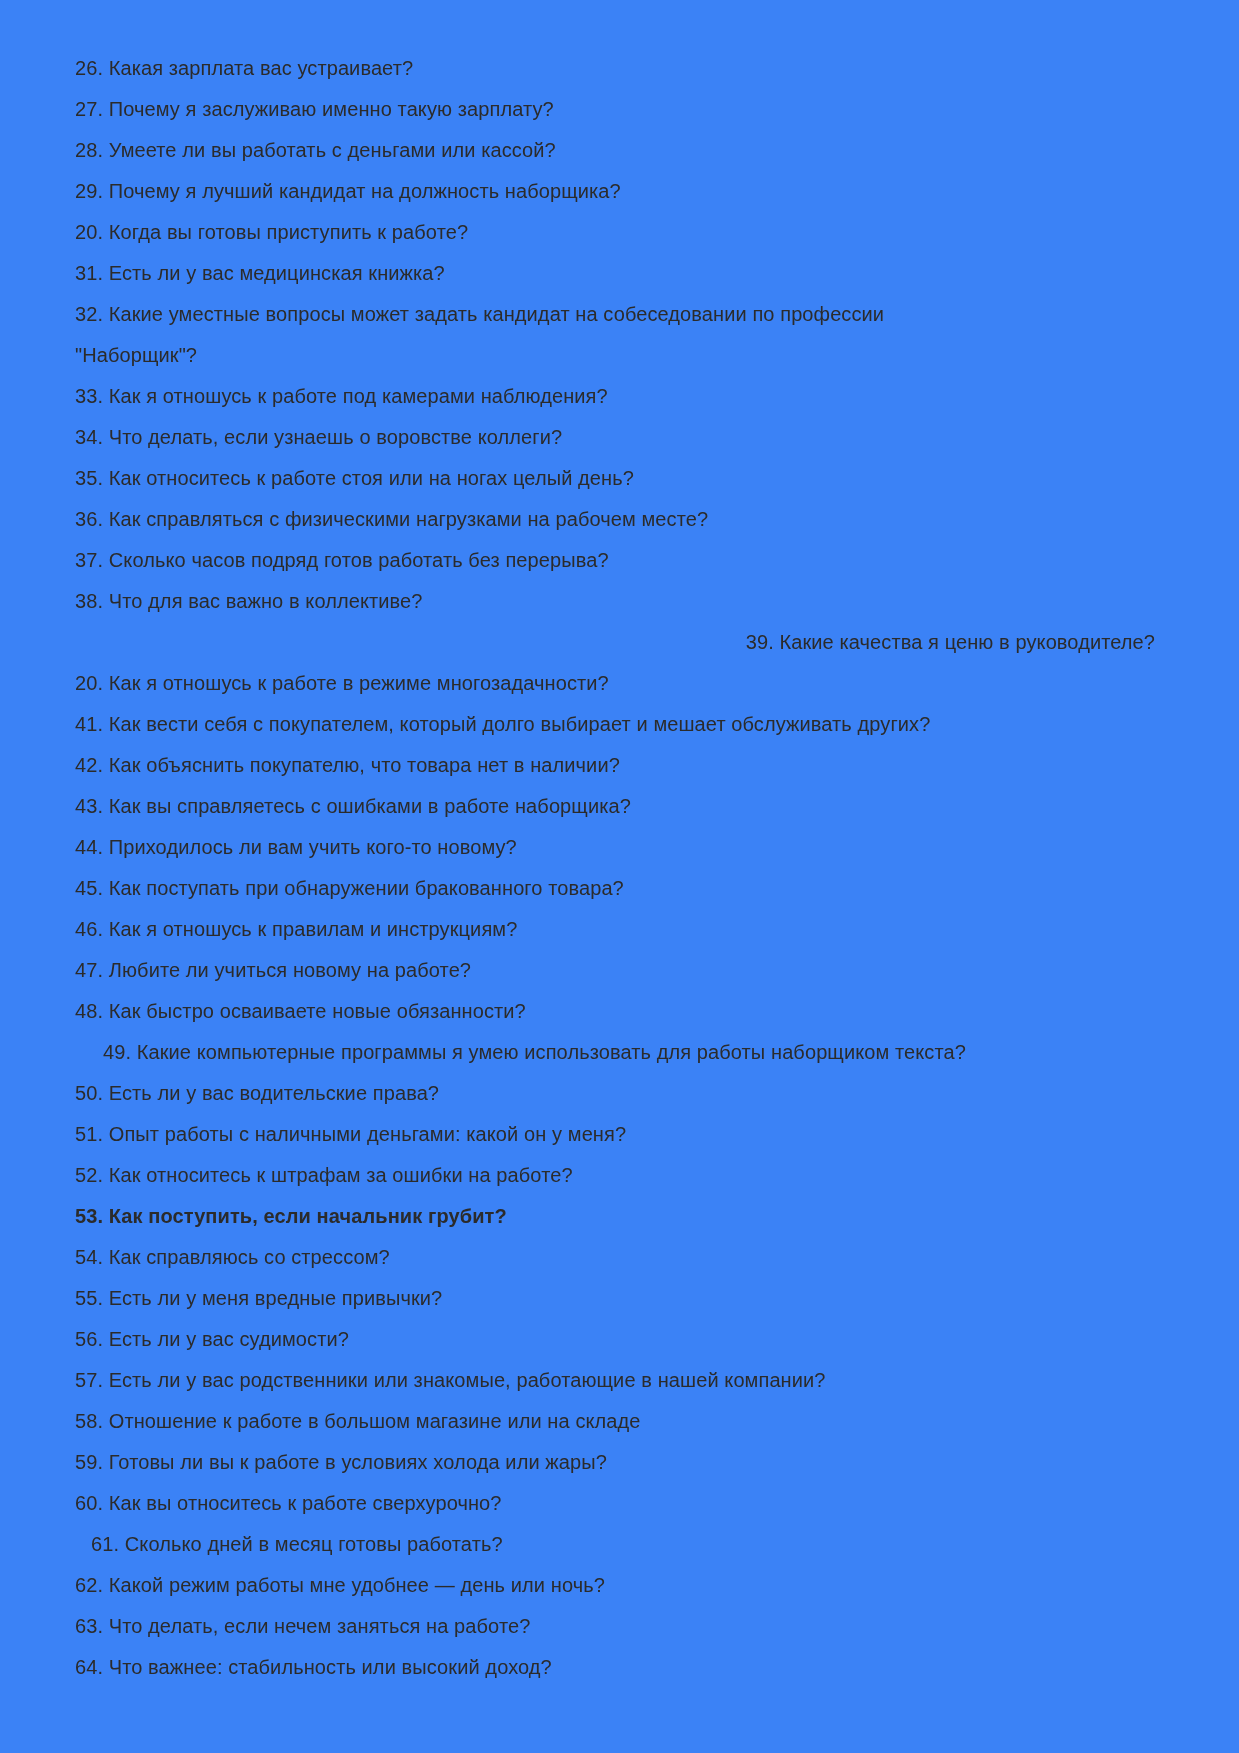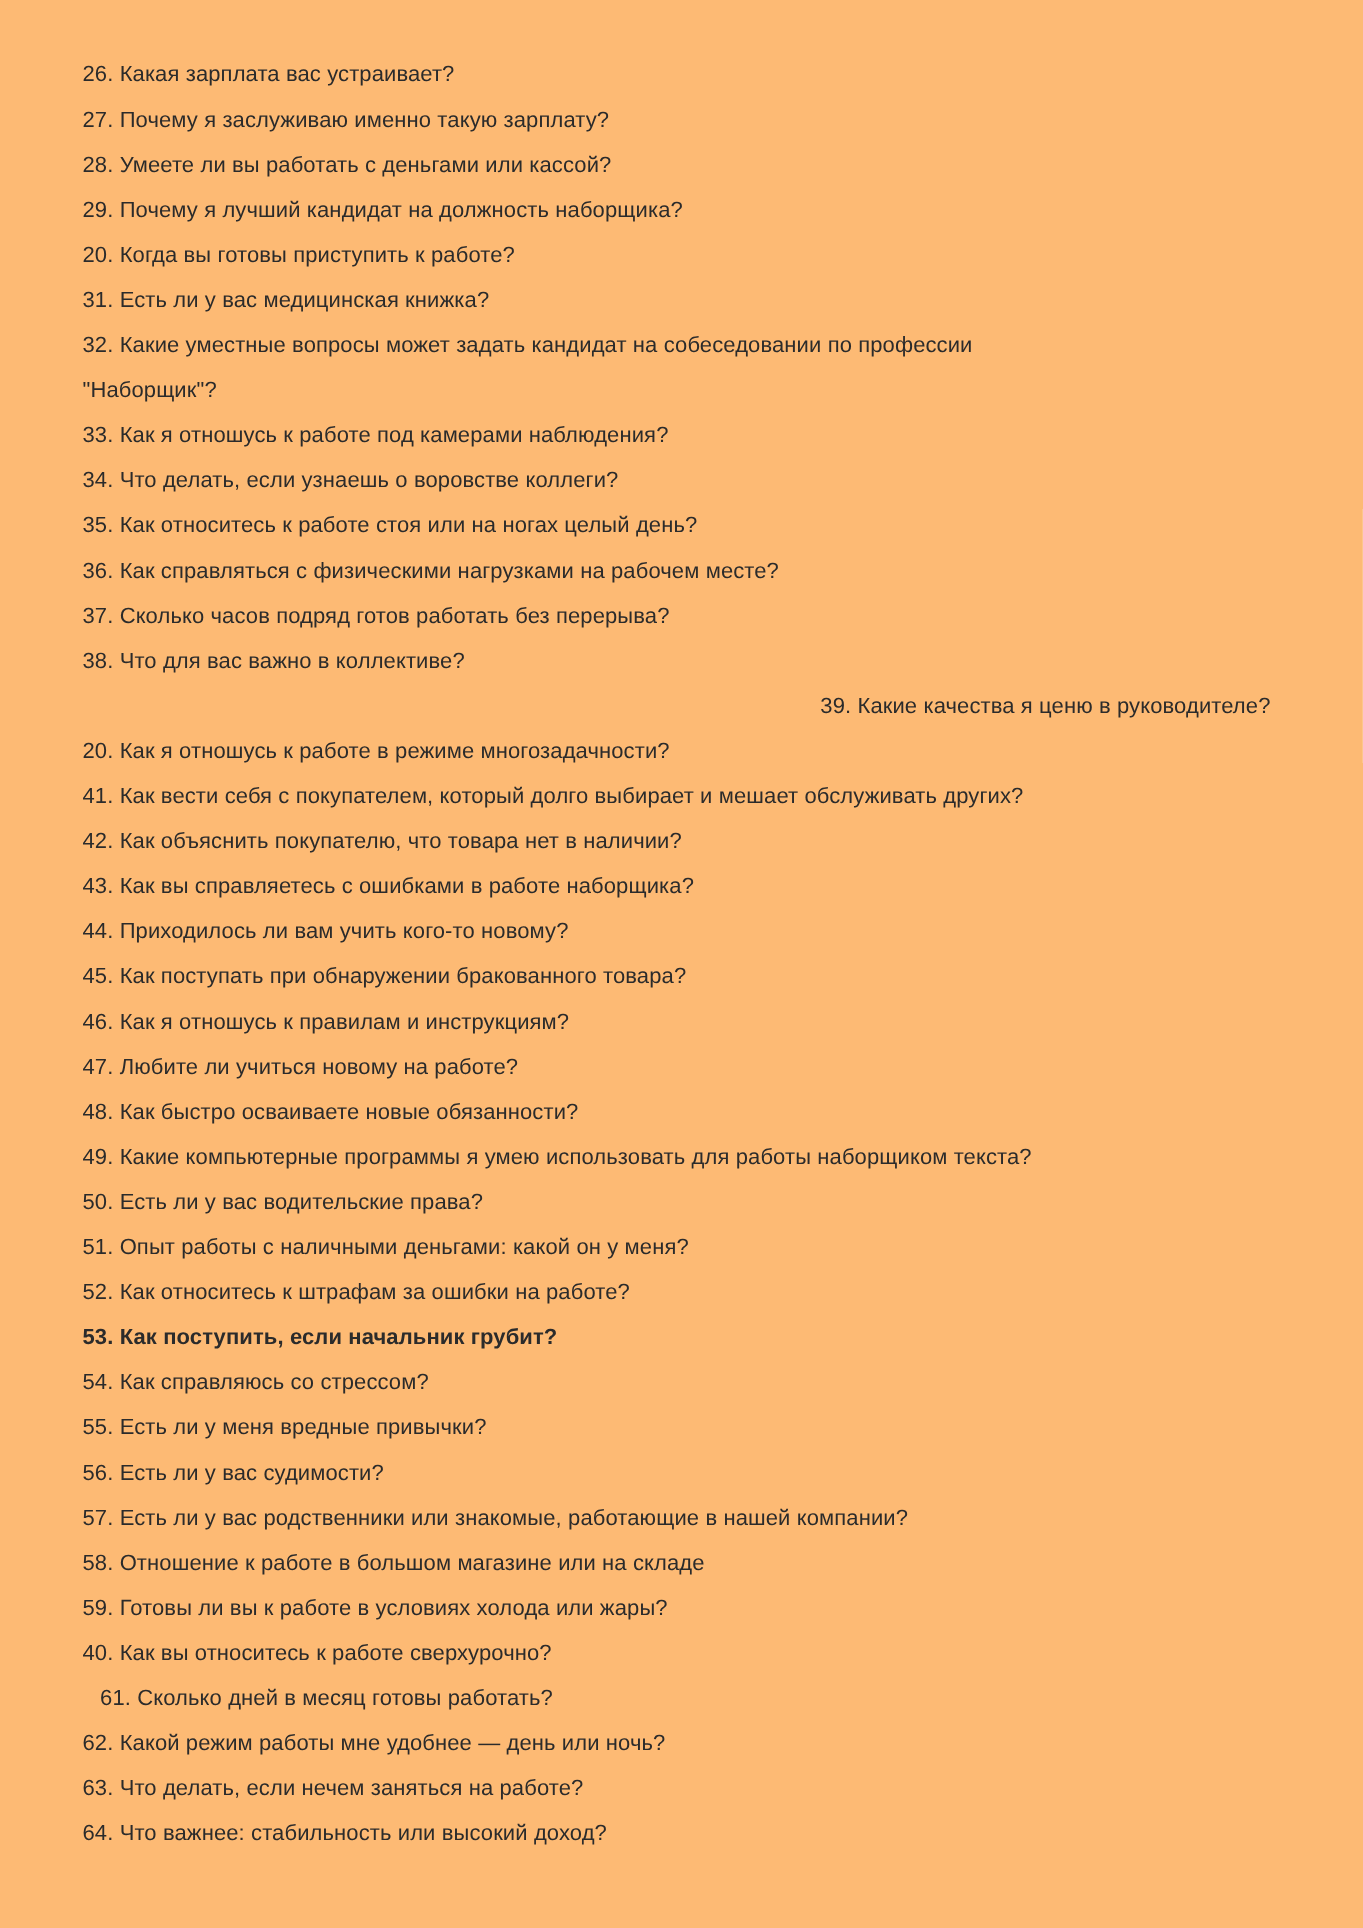--- a/index.html
+++ b/index.html
@@ -11,21 +11,21 @@
     width: 1239px;
     height: 1753px;
     overflow: hidden;
     font-family: "Liberation Sans", "DejaVu Sans", sans-serif;
   }
   .page {
     box-sizing: border-box;
     width: 1239px;
     height: 1753px;
     padding: 48px 70px 0 75px;
-    background: #fdba74;
+    background: #3b82f6;
   }
   .question-list {
     margin: 0;
     padding: 0;
     list-style: none;
     max-width: 1080px;
   }
   .question {
     margin: 0;
     padding: 0;
@@ -58,30 +58,30 @@
       <p class="question" style="color: rgb(43, 43, 43); text-align: right;">39. Какие качества я ценю в руководителе?</p>
       <p class="question" style="color: rgb(43, 43, 43);">20. Как я отношусь к работе в режиме многозадачности?</p>
       <p class="question" style="color: rgb(43, 43, 43);">41. Как вести себя с покупателем, который долго выбирает и мешает обслуживать других?</p>
       <p class="question" style="color: rgb(43, 43, 43);">42. Как объяснить покупателю, что товара нет в наличии?</p>
       <p class="question" style="color: rgb(43, 43, 43);">43. Как вы справляетесь с ошибками в работе наборщика?</p>
       <p class="question" style="color: rgb(43, 43, 43);">44. Приходилось ли вам учить кого-то новому?</p>
       <p class="question" style="color: rgb(43, 43, 43);">45. Как поступать при обнаружении бракованного товара?</p>
       <p class="question" style="color: rgb(43, 43, 43);">46. Как я отношусь к правилам и инструкциям?</p>
       <p class="question" style="color: rgb(43, 43, 43);">47. Любите ли учиться новому на работе?</p>
       <p class="question" style="color: rgb(43, 43, 43);">48. Как быстро осваиваете новые обязанности?</p>
-      <p class="question" style="color: rgb(43, 43, 43);">49. Какие компьютерные программы я умею использовать для работы наборщиком текста?</p>
+      <p class="question" style="color: rgb(43, 43, 43); margin-left: 28px;">49. Какие компьютерные программы я умею использовать для работы наборщиком текста?</p>
       <p class="question" style="color: rgb(43, 43, 43);">50. Есть ли у вас водительские права?</p>
       <p class="question" style="color: rgb(43, 43, 43);">51. Опыт работы с наличными деньгами: какой он у меня?</p>
       <p class="question" style="color: rgb(43, 43, 43);">52. Как относитесь к штрафам за ошибки на работе?</p>
       <p class="question" style="color: rgb(43, 43, 43); font-weight: bold;">53. Как поступить, если начальник грубит?</p>
       <p class="question" style="color: rgb(43, 43, 43);">54. Как справляюсь со стрессом?</p>
       <p class="question" style="color: rgb(43, 43, 43);">55. Есть ли у меня вредные привычки?</p>
       <p class="question" style="color: rgb(43, 43, 43);">56. Есть ли у вас судимости?</p>
       <p class="question" style="color: rgb(43, 43, 43);">57. Есть ли у вас родственники или знакомые, работающие в нашей компании?</p>
       <p class="question" style="color: rgb(43, 43, 43);">58. Отношение к работе в большом магазине или на складе</p>
       <p class="question" style="color: rgb(43, 43, 43);">59. Готовы ли вы к работе в условиях холода или жары?</p>
-      <p class="question" style="color: rgb(43, 43, 43);">40. Как вы относитесь к работе сверхурочно?</p>
+      <p class="question" style="color: rgb(43, 43, 43);">60. Как вы относитесь к работе сверхурочно?</p>
       <p class="question" style="color: rgb(43, 43, 43); margin-left: 16px;">61. Сколько дней в месяц готовы работать?</p>
       <p class="question" style="color: rgb(43, 43, 43);">62. Какой режим работы мне удобнее — день или ночь?</p>
       <p class="question" style="color: rgb(43, 43, 43);">63. Что делать, если нечем заняться на работе?</p>
       <p class="question" style="color: rgb(43, 43, 43);">64. Что важнее: стабильность или высокий доход?</p>
     </div>
 </div>
 
 </body></html>

